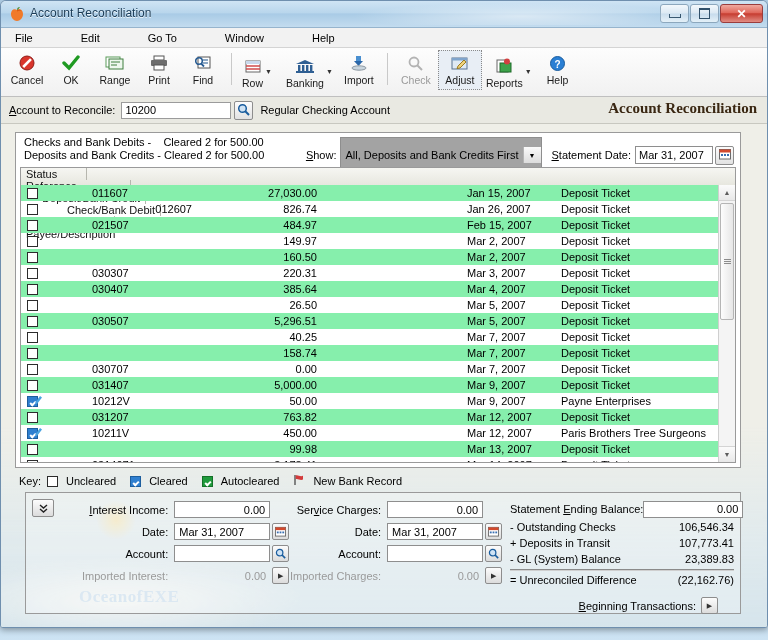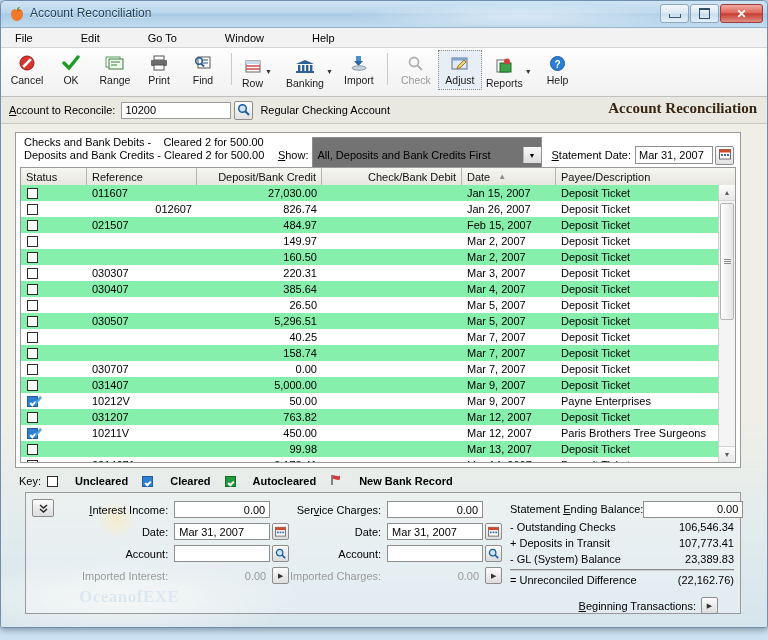--- a/index.html
+++ b/index.html
@@ -122,41 +122,41 @@
     position:absolute;left:14px;top:8px;width:726px;height:336px;box-sizing:border-box;
     background:#fff;border:1px solid #9a9a9a;
   }
   .panel-head{height:34px;position:relative;background:#fff;}
   .cleared-line{position:absolute;left:8px;font-size:11px;color:#000;white-space:pre;}
   .cleared-line.l1{top:3px;}
   .cleared-line.l2{top:16px;}
   .showbox{position:absolute;right:6px;top:4px;display:flex;align-items:center;}
   .showbox .lbl{font-size:11px;margin-right:4px;}
   .sel{
-    height:36px;box-sizing:border-box;border:1px solid #8e8e8e;background:#737373;display:flex;align-items:center;gap:28px;
+    height:36px;box-sizing:border-box;border:1px solid #8e8e8e;background:#a3a3a3;display:flex;align-items:center;
   }
   .sel .val{padding:0 4px;font-size:11px;white-space:nowrap;}
   .sel .arrow{
     width:17px;height:16px;border-left:1px solid #b4b4b4;
     background:linear-gradient(180deg,#fafafa,#dcdcdc);display:flex;align-items:center;justify-content:center;font-size:7px;
   }
   .stdate{display:flex;align-items:center;margin-left:10px;}
   .stdate .lbl{font-size:11px;margin-right:4px;}
   .dateinput{
     width:78px;height:18px;box-sizing:border-box;border:1px solid #8e8e8e;background:#fff;
     font-family:inherit;font-size:11px;padding:0 3px;
   }
   .calbtn{
     width:19px;height:19px;margin-left:2px;box-sizing:border-box;border:1px solid #8d8d8d;border-radius:2px;
     background:linear-gradient(180deg,#fcfcfc,#e2e2e2);display:flex;align-items:center;justify-content:center;
   }
 
   
   .grid{position:absolute;left:4px;top:34px;right:4px;bottom:4px;border:1px solid #9a9a9a;background:#fff;overflow:hidden;}
-  .grid-head{display:flex;height:17px;background:linear-gradient(180deg,#f6f6f2 0%,#e7e7df 100%);border-bottom:1px solid #a8a8a0;}
+  .grid-head{display:flex;height:17px;background:linear-gradient(180deg,#f6f6f2 0%,#e7e7df 100%);border-bottom:1px solid #a8a8a0;flex-direction:column;}
   .gh{
     box-sizing:border-box;border-right:1px solid #b6b6ae;font-size:11px;color:#111;
     display:flex;align-items:center;padding:0 5px;white-space:nowrap;
   }
   .gh.num{justify-content:flex-end;}
   .gh .sortmark{margin-left:8px;font-size:8px;color:#8b8b8b;}
   .c-status{width:66px;}
   .c-ref{width:110px;}
   .c-dep{width:125px;}
   .c-chk{width:140px;}
@@ -190,21 +190,21 @@
     position:absolute;left:1px;right:1px;top:18px;height:115px;border:1px solid #b5b5b5;border-radius:2px;
     background:linear-gradient(90deg,#fdfdfd,#e6e6e6);display:flex;align-items:center;justify-content:center;
   }
   .vsb .thumb .grip{width:7px;height:6px;
     background:repeating-linear-gradient(180deg,#8c8c8c 0 1px,transparent 1px 2px);}
 
   
   .keyrow{position:absolute;left:18px;top:350px;display:flex;align-items:center;gap:0;}
   .keyrow .k{font-size:11px;margin-right:6px;}
   .kitem{display:flex;align-items:center;margin-right:14px;}
-  .kitem .txt{font-size:11px;margin-left:17px;font-weight:bold;}
+  .kitem .txt{font-size:11px;margin-left:8px;}
   .kbox{width:11px;height:11px;box-sizing:border-box;border:1.5px solid #2c2c2c;background:#fff;position:relative;}
   .kbox.blue{background:#2f7fd0;border-color:#1d5e9e;}
   .kbox.green{background:#1f9a3c;border-color:#147028;}
   .kbox.blue:after,.kbox.green:after{
     content:"";position:absolute;left:2px;top:4px;width:4px;height:2px;border-left:2px solid #fff;border-bottom:2px solid #fff;transform:rotate(-45deg);
   }
 
   
   .bottom{
     position:absolute;left:24px;top:368px;width:716px;height:122px;box-sizing:border-box;

